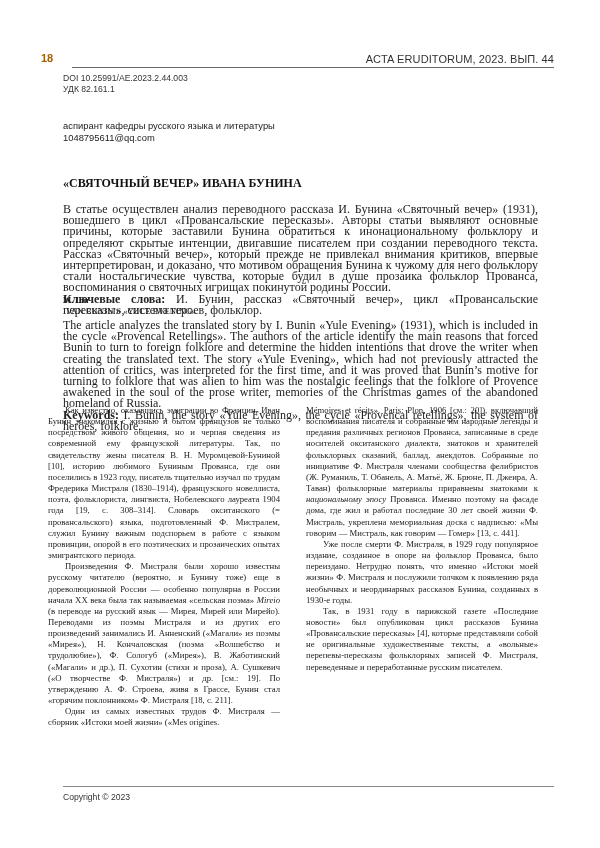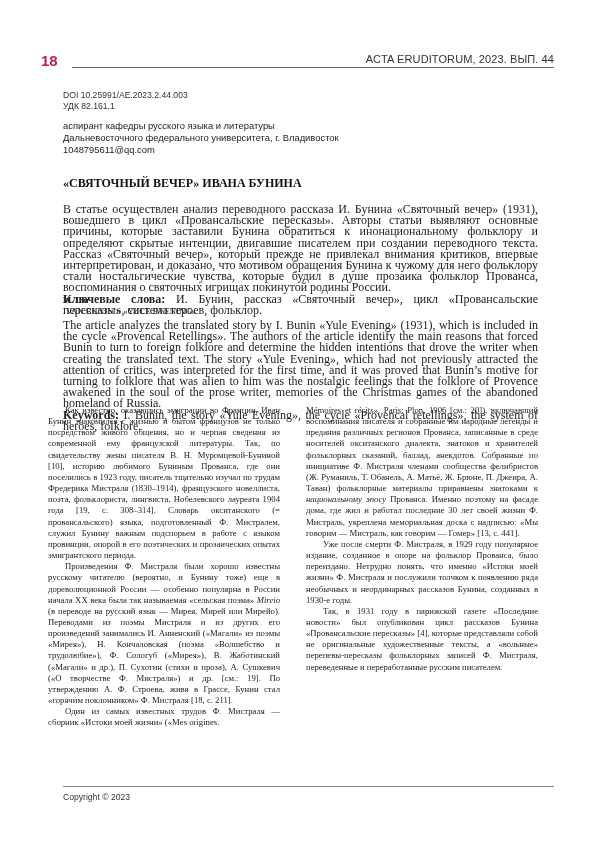--- a/index.html
+++ b/index.html
@@ -13,22 +13,22 @@
       position: relative;
       overflow: hidden;
       color: #222222;
     }
     .page-number {
       position: absolute;
       left: 41px;
       top: 52px;
       font-family: "Liberation Sans", sans-serif;
       font-weight: bold;
-      font-size: 15px;
-      color: #be185d;
+      font-size: 11px;
+      color: #a16207;
     }
     .header-rule {
       position: absolute;
       left: 72px;
       right: 46px;
       top: 67px;
       height: 0;
       border-top: 1px solid #6a6a6a;
     }
     .journal-title {
@@ -36,21 +36,21 @@
       right: 46px;
       top: 53px;
       font-family: "Liberation Sans", sans-serif;
       font-size: 11px;
       color: #333;
       letter-spacing: 0.1px;
     }
     .meta {
       position: absolute;
       left: 63px;
-      top: 90px;
+      top: 73px;
       font-family: "Liberation Sans", sans-serif;
       font-size: 8.6px;
       line-height: 11px;
       color: #333;
     }
     .author-block {
       position: absolute;
       left: 63px;
       top: 120px;
       font-family: "Liberation Sans", sans-serif;
@@ -133,21 +133,20 @@
 <div class="header-rule"></div>
 <div class="journal-title">ACTA ERUDITORUM, 2023. ВЫП. 44</div>
 
 <div class="meta">
   <div>DOI 10.25991/AE.2023.2.44.003</div>
   <div>УДК 82.161.1</div>
 </div>
 
 <div class="author-block">
   <div>аспирант кафедры русского языка и литературы</div>
-  <div>Дальневосточного федерального университета, г. Владивосток</div>
   <div>1048795611@qq.com</div>
 </div>
 
 <div class="article-title">«СВЯТОЧНЫЙ ВЕЧЕР» ИВАНА БУНИНА</div>
 
 <div class="abstract abstract-ru">
   <span>В статье осуществлен анализ переводного рассказа И. Бунина «Святочный вечер» (1931), вошедшего в цикл «Провансальские пересказы». Авторы статьи выявляют основные причины, которые заставили Бунина обратиться к инонациональному фольклору и определяют скрытые интенции, двигавшие писателем при создании переводного текста. Рассказ «Святочный вечер», который прежде не привлекал внимания критиков, впервые интерпретирован, и доказано, что мотивом обращения Бунина к чужому для него фольклору стали ностальгические чувства, которые будил в душе прозаика фольклор Прованса, воспоминания о святочных игрищах покинутой родины России.</span><br>
   <span class="kw-label">Ключевые слова:</span><span> И. Бунин, рассказ «Святочный вечер», цикл «Провансальские пересказы», система героев, фольклор.</span>
 </div>
 

